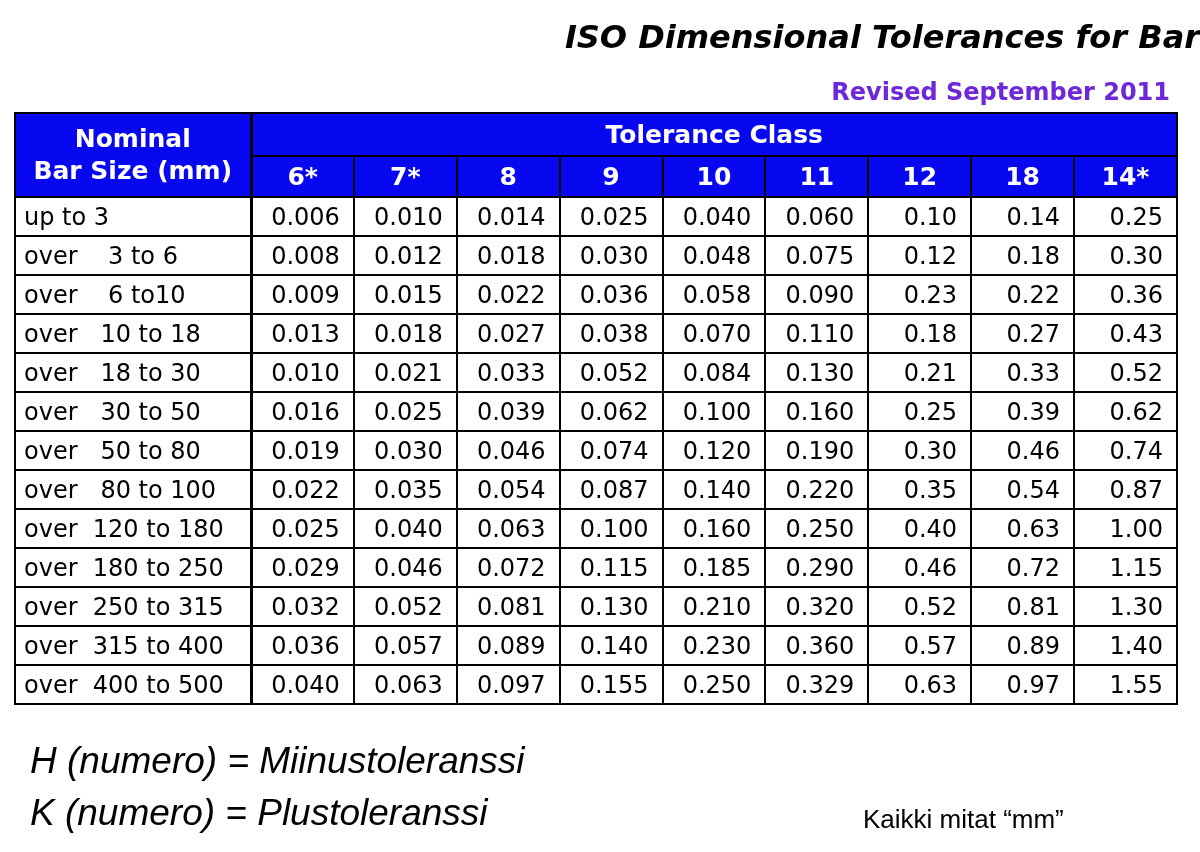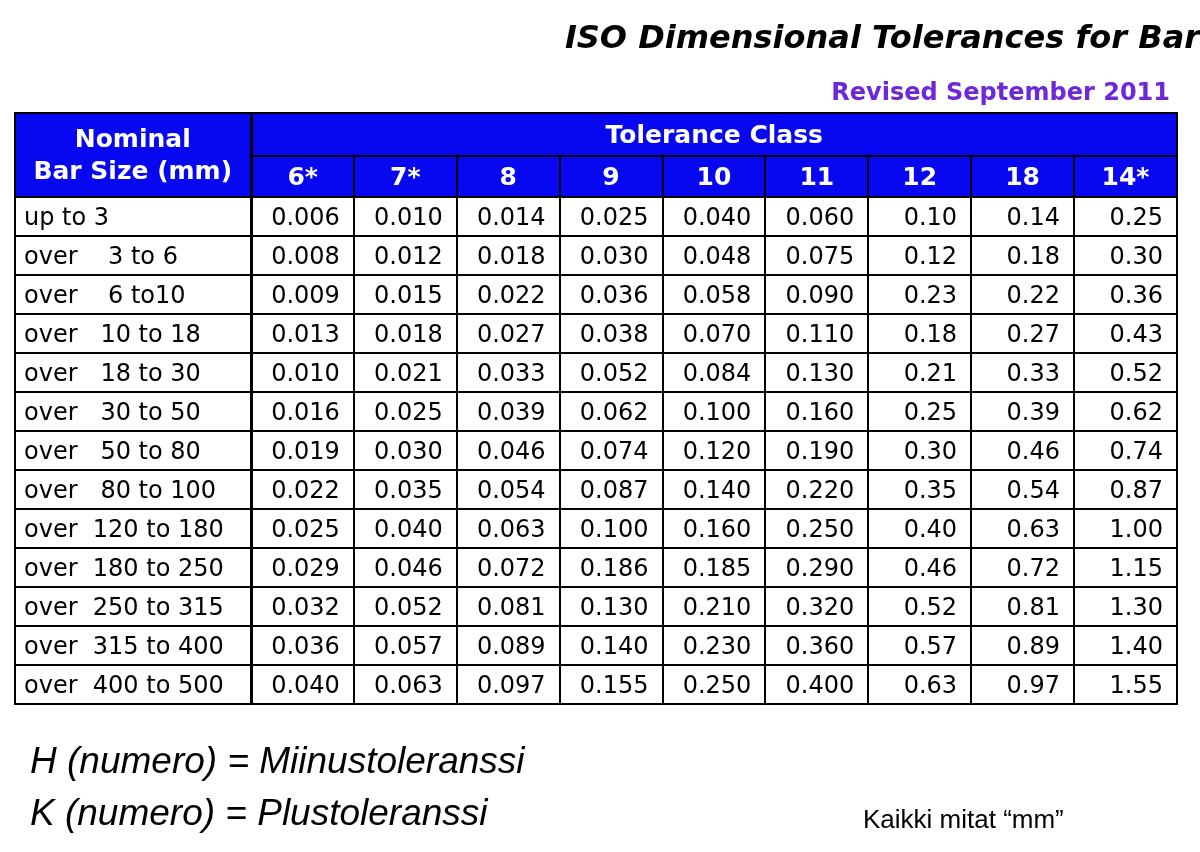--- a/index.html
+++ b/index.html
@@ -238,21 +238,21 @@
         <td class="val-cell">0.250</td>
         <td class="val-cell">0.40</td>
         <td class="val-cell">0.63</td>
         <td class="val-cell">1.00</td>
       </tr>
       <tr>
         <td class="row-label">over  180 to 250</td>
         <td class="val-cell">0.029</td>
         <td class="val-cell">0.046</td>
         <td class="val-cell">0.072</td>
-        <td class="val-cell">0.186</td>
+        <td class="val-cell">0.115</td>
         <td class="val-cell">0.185</td>
         <td class="val-cell">0.290</td>
         <td class="val-cell">0.46</td>
         <td class="val-cell">0.72</td>
         <td class="val-cell">1.15</td>
       </tr>
       <tr>
         <td class="row-label">over  250 to 315</td>
         <td class="val-cell">0.032</td>
         <td class="val-cell">0.052</td>
@@ -276,21 +276,21 @@
         <td class="val-cell">0.89</td>
         <td class="val-cell">1.40</td>
       </tr>
       <tr>
         <td class="row-label">over  400 to 500</td>
         <td class="val-cell">0.040</td>
         <td class="val-cell">0.063</td>
         <td class="val-cell">0.097</td>
         <td class="val-cell">0.155</td>
         <td class="val-cell">0.250</td>
-        <td class="val-cell">0.400</td>
+        <td class="val-cell">0.329</td>
         <td class="val-cell">0.63</td>
         <td class="val-cell">0.97</td>
         <td class="val-cell">1.55</td>
       </tr>
     </tbody>
 </table>
 
 <div class="note note-minus">H (numero) = Miinustoleranssi</div>
 <div class="note note-plus">K (numero) = Plustoleranssi</div>
 <div class="note-units">Kaikki mitat “mm”</div>

